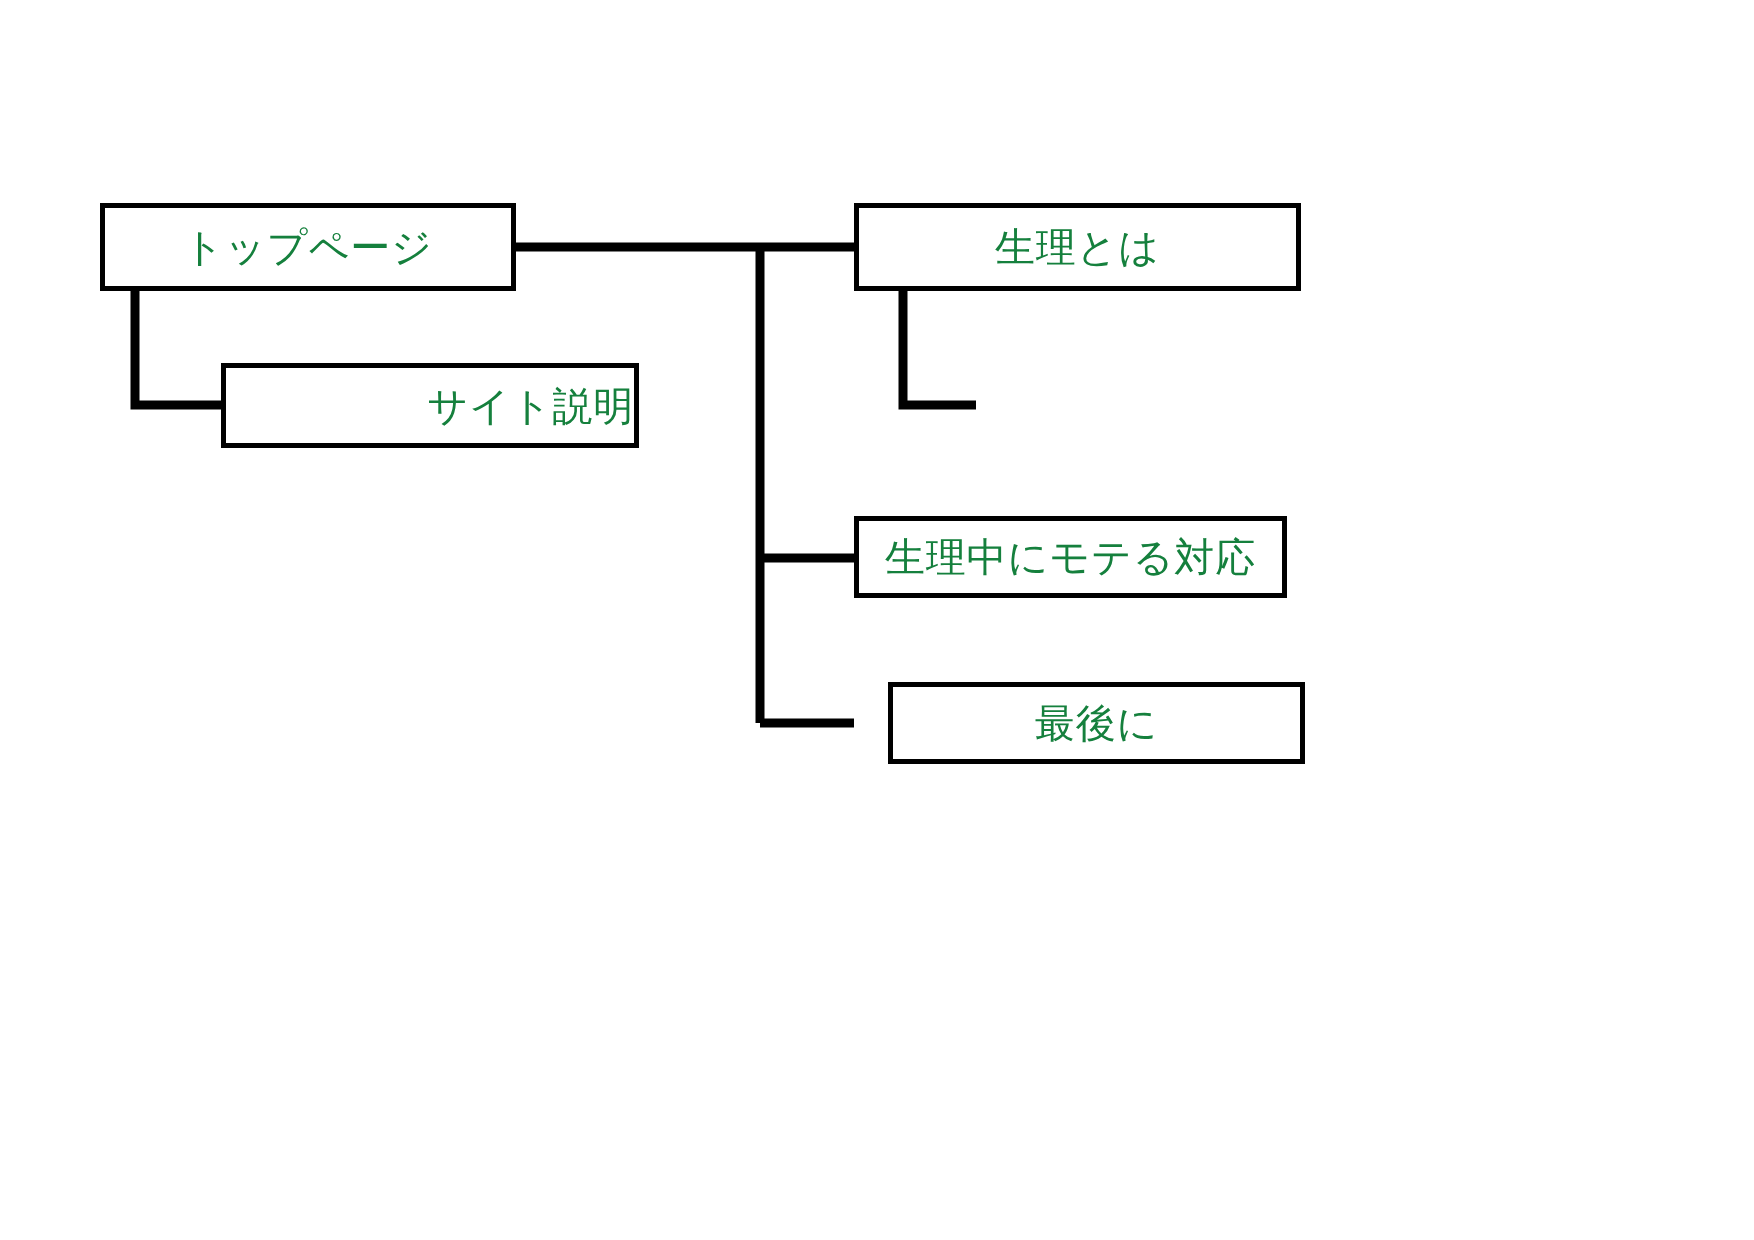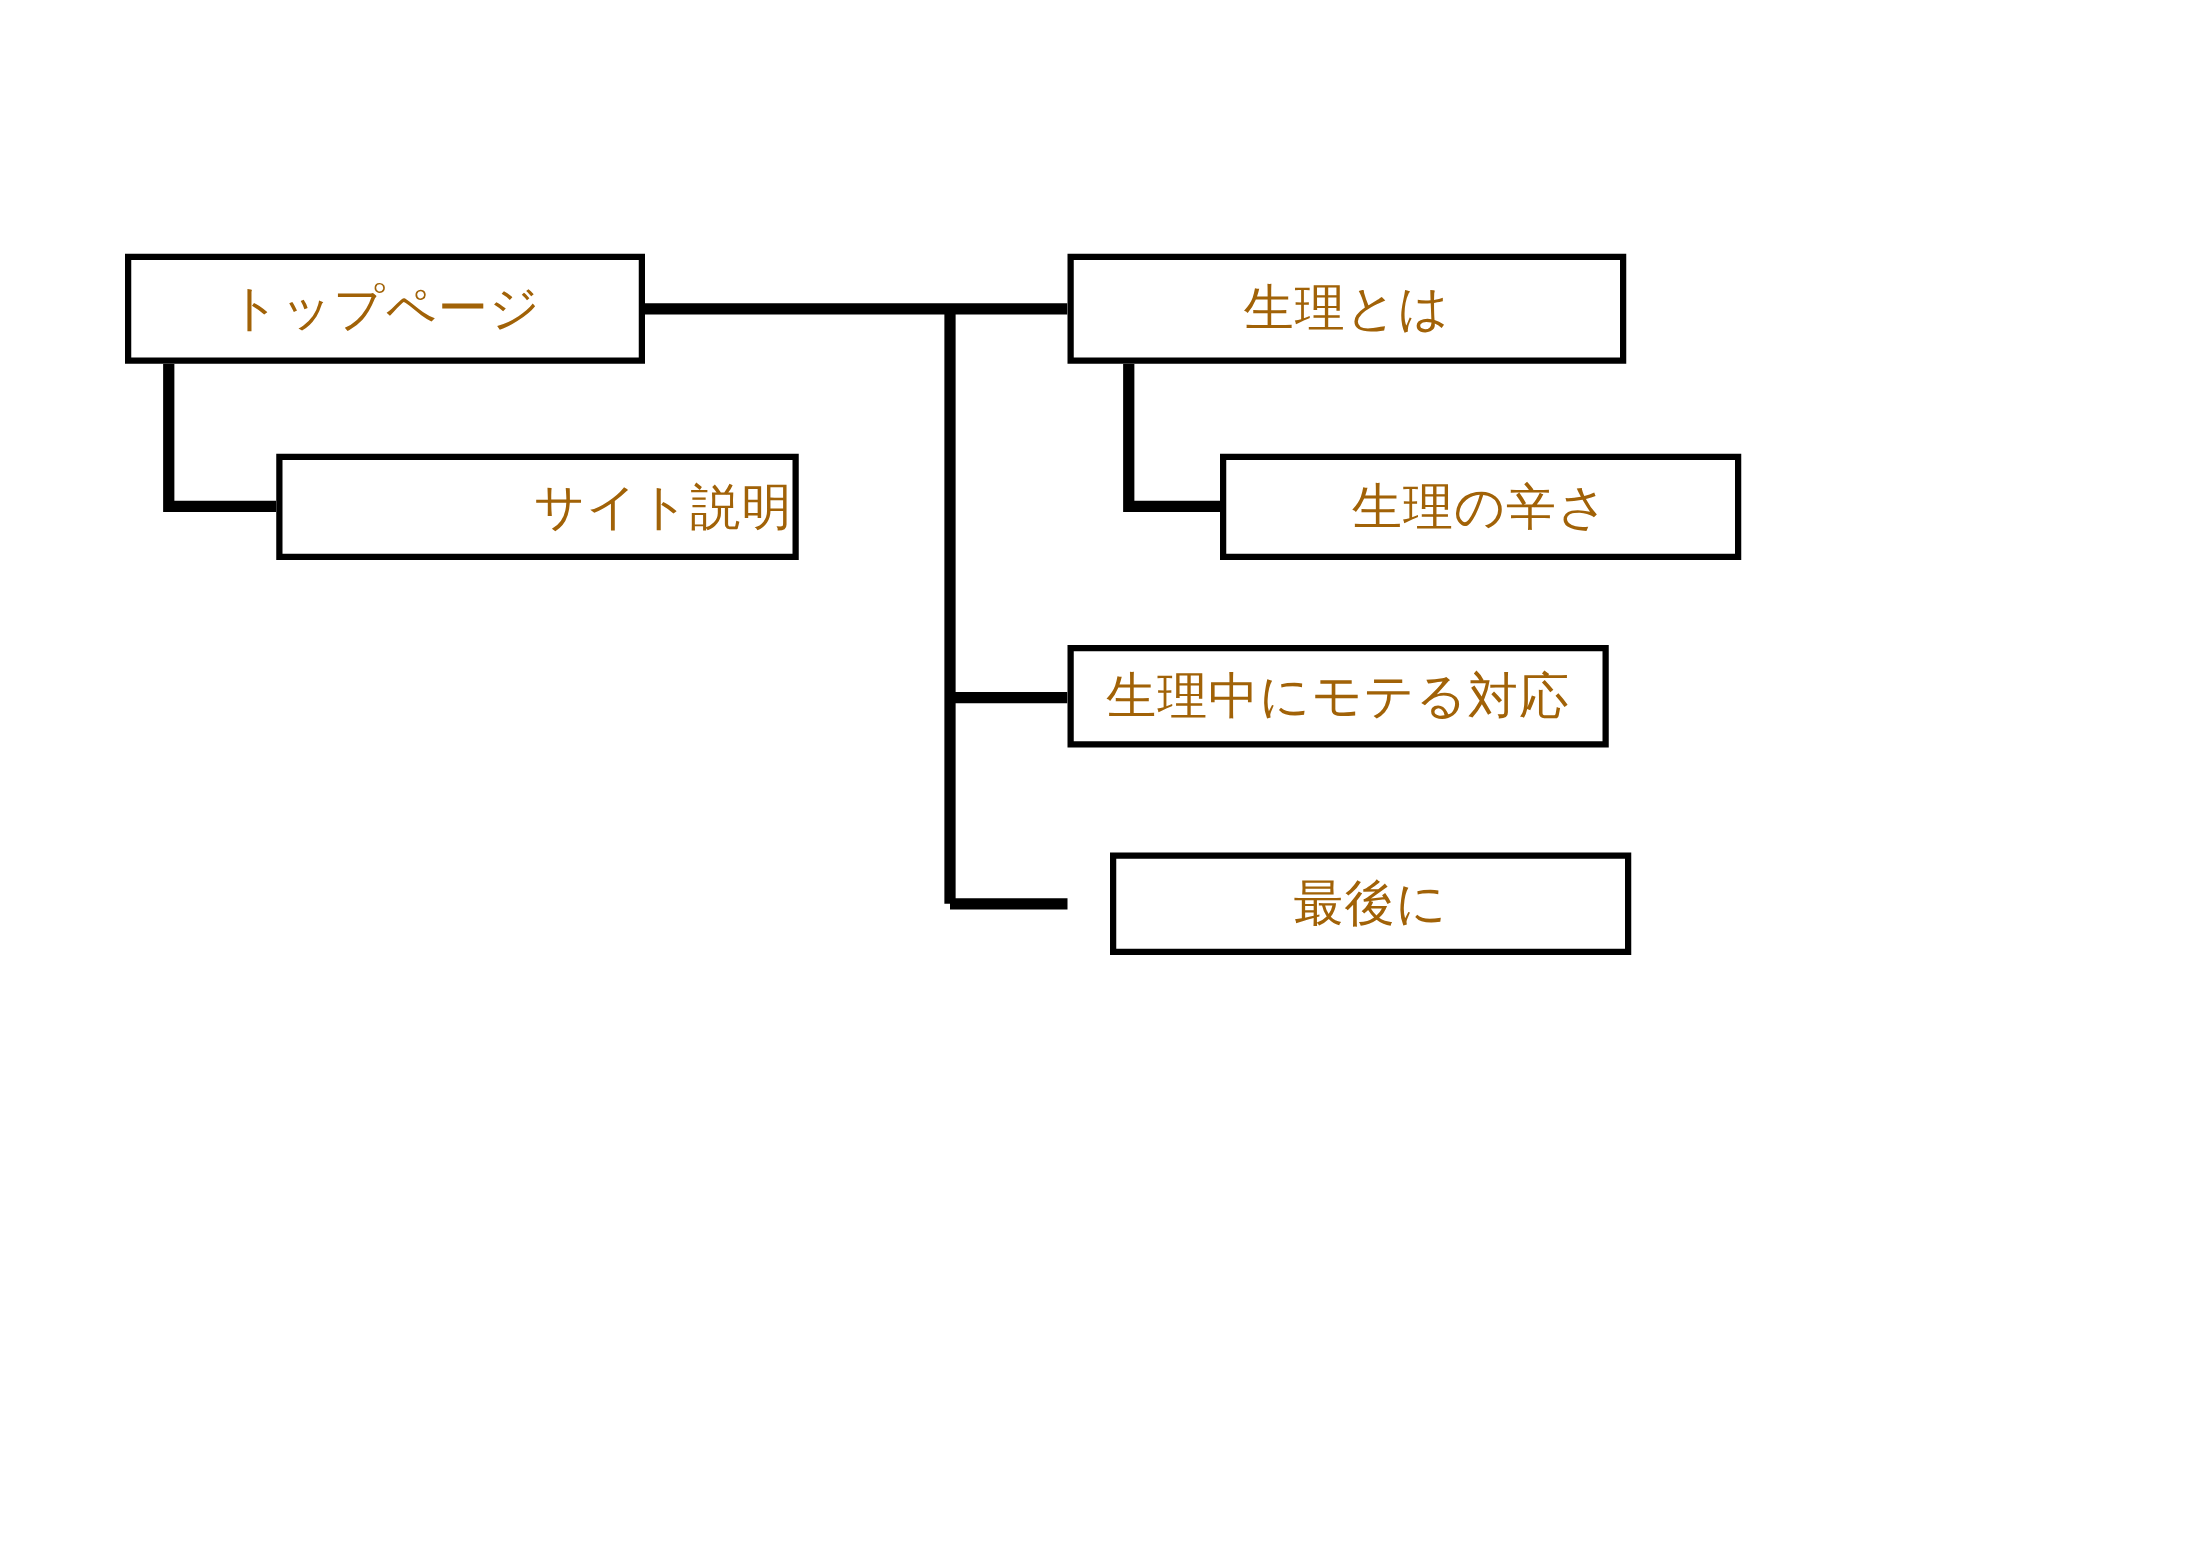--- a/index.html
+++ b/index.html
@@ -29,21 +29,21 @@
     box-sizing: border-box;
     background: #ffffff;
     border: 5px solid #000000;
     display: flex;
     align-items: center;
     justify-content: center;
   }
   .node-label {
     font-size: 40px;
     line-height: 1;
-    color: #a16207;
+    color: #15803d;
     letter-spacing: 0.02em;
     white-space: nowrap;
     font-weight: 400;
   }
 </style>
 </head>
 <body>
 
 <div id="canvas">
 
@@ -69,23 +69,20 @@
   </div>
 
   <div class="node-box" style="left:221px; top:363px; width:418px; height:85px;justify-content:flex-end;">
     <span class="node-label">サイト説明</span>
   </div>
 
   <div class="node-box" style="left:854px; top:203px; width:447px; height:88px;">
     <span class="node-label">生理とは</span>
   </div>
 
-  <div class="node-box" style="left:976px; top:363px; width:417px; height:85px;">
-    <span class="node-label">生理の辛さ</span>
-  </div>
 
   <div class="node-box" style="left:854px; top:516px; width:433px; height:82px;">
     <span class="node-label">生理中にモテる対応</span>
   </div>
 
   <div class="node-box" style="left:854px; top:682px; width:417px; height:82px;margin-left:34px;">
     <span class="node-label">最後に</span>
   </div>
 
 </div>

